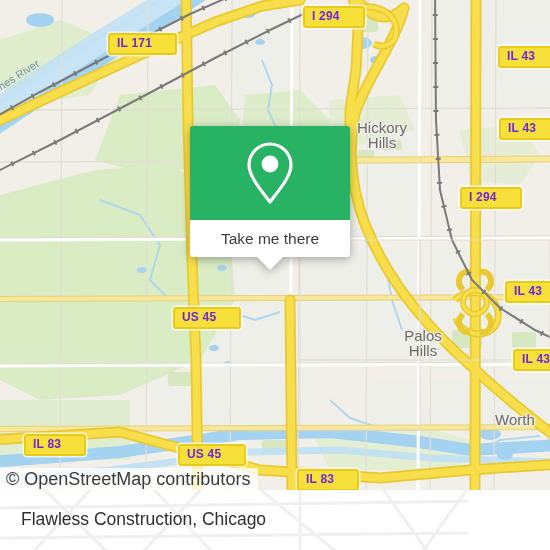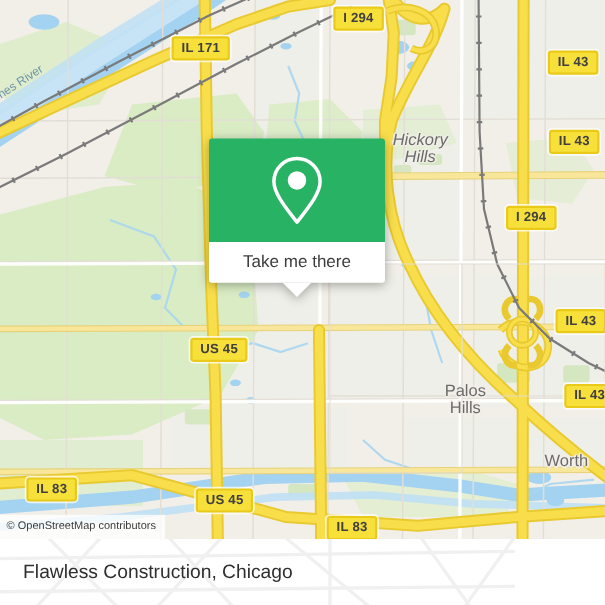--- a/index.html
+++ b/index.html
@@ -61,42 +61,42 @@
     transform-origin: left center;
     pointer-events: none;
   }
 
   
   .shield {
     position: absolute;
     background: #f7e03a;
     border: 2px solid #eaca18;
     border-radius: 3px;
-    color: #404040;
+    color: #6d28d9;
     font-size: 12px;
     font-weight: bold;
     font-family: "Liberation Sans", sans-serif;
-    padding: 2px 7px 3px 7px;
+    padding: 2px 23px 3px 7px;
     line-height: 13px;
     letter-spacing: 0.2px;
     white-space: nowrap;
     box-shadow: 0 0 0 1.5px rgba(255,255,255,0.75);
   }
 
   
   #attribution {
     position: absolute;
     left: 0;
     bottom: 0;
     height: 22px;
     line-height: 22px;
     padding: 0 8px 0 6px;
     background: rgba(255,255,255,0.78);
     color: #3a3a3a;
-    font-size: 10px;
+    font-size: 18px;
     font-family: "Liberation Sans", sans-serif;
     white-space: nowrap;
   }
 
   
   #card {
     position: absolute;
     left: 190px;
     top: 126px;
     width: 160px;
@@ -367,31 +367,31 @@
         </g>
 
         <g stroke="#e0dcd3" stroke-width="1" fill="none" opacity="0.9">
           <rect x="300" y="240" width="120" height="120"></rect>
           <rect x="420" y="240" width="130" height="120"></rect>
           <rect x="300" y="360" width="120" height="70"></rect>
         </g>
       </g>
     </svg>
 
-    <div class="place-label" style="left:340px; top:120px; width:84px;font-style:italic;">Hickory
+    <div class="place-label" style="left:340px; top:120px; width:84px;">Hickory
 Hills</div>
 
-    <div class="place-label" style="left:381px; top:348px; width:84px;">Palos
+    <div class="place-label" style="left:381px; top:328px; width:84px;">Palos
 Hills</div>
 
     <div class="place-label" style="left:495px; top:412px; width:80px; text-align:left;">Worth</div>
 
     <div class="river-label" style="left:-8px; top:86px; transform: rotate(-33deg);">aines River</div>
 
-    <div class="shield" style="left:108px; top:33px;margin-left:48px;">IL 171</div>
+    <div class="shield" style="left:108px; top:33px;">IL 171</div>
     <div class="shield" style="left:303px; top:6px;">I 294</div>
     <div class="shield" style="left:498px; top:46px;">IL 43</div>
     <div class="shield" style="left:499px; top:118px;">IL 43</div>
     <div class="shield" style="left:460px; top:187px;">I 294</div>
     <div class="shield" style="left:505px; top:281px;">IL 43</div>
     <div class="shield" style="left:513px; top:349px;">IL 43</div>
     <div class="shield" style="left:173px; top:307px;">US 45</div>
     <div class="shield" style="left:24px; top:434px;">IL 83</div>
     <div class="shield" style="left:178px; top:444px;">US 45</div>
     <div class="shield" style="left:297px; top:469px;">IL 83</div>

